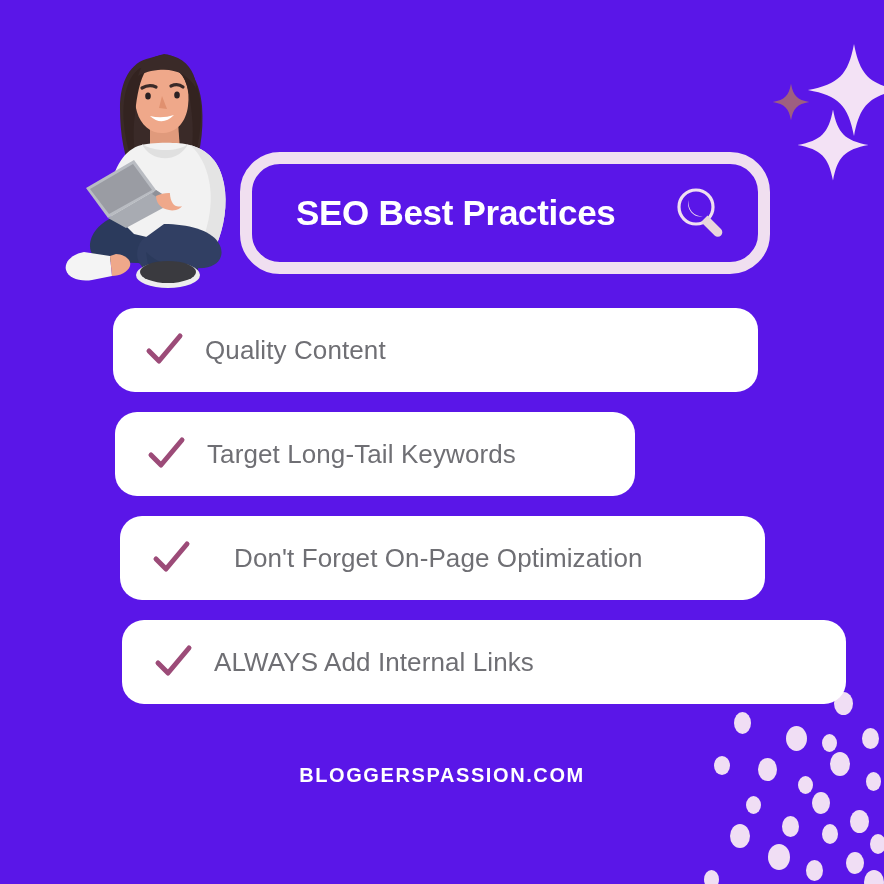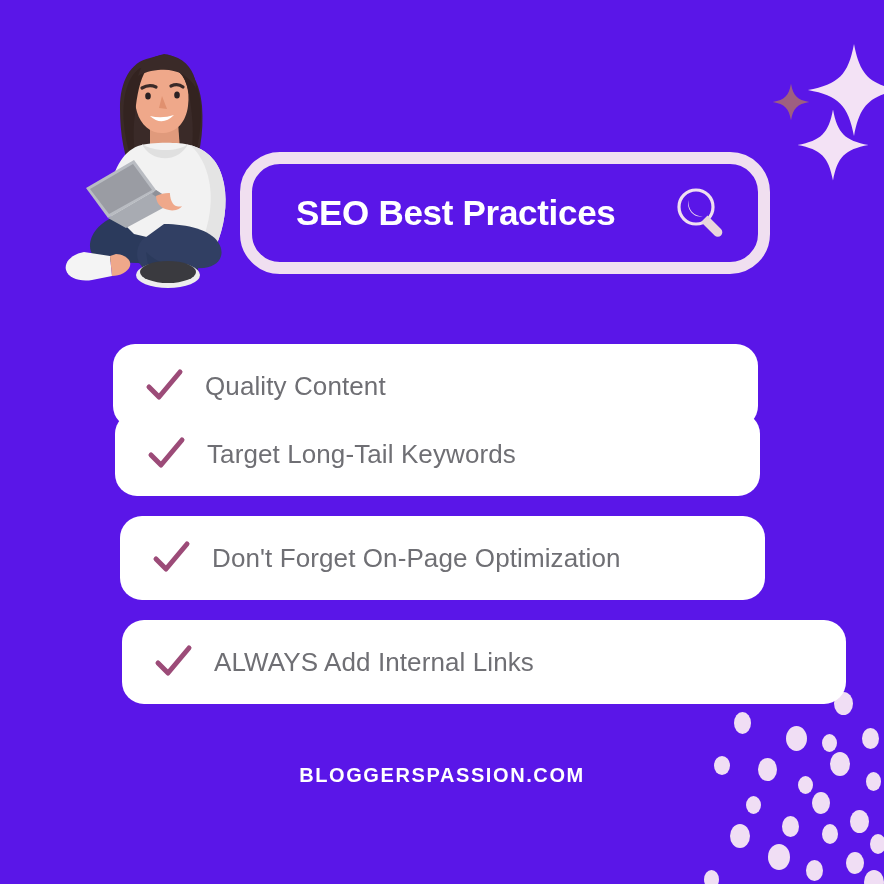--- a/index.html
+++ b/index.html
@@ -232,39 +232,39 @@
     <div id="search-title">SEO Best Practices</div>
     <div id="search-icon">
       <svg width="62" height="62" viewBox="0 0 62 62">
         <circle cx="26" cy="25" r="17" fill="none" stroke="#F0DFF0" stroke-width="3.2"></circle>
         <path d="M19 18 a12 12 0 0 0 14 16 a13 13 0 0 1 -14 -16 Z" fill="#F0DFF0"></path>
         <path d="M38.5 37.5 L52 51 a4.5 4.5 0 0 1 -6.4 6.4 L32 44 Z" fill="#E9D6DC" transform="translate(-1,-4)"></path>
       </svg>
     </div>
   </div>
 
-  <div class="check-card" style="left:113px; top:308px; width:645px; height:84px;margin-top:36px;">
+  <div class="check-card" style="left:113px; top:308px; width:645px; height:84px;">
     <span class="check-mark">
       <svg width="46" height="46" viewBox="0 0 46 46">
         <path d="M8 24 L18 34 L39 9" fill="none" stroke="#9C4B78" stroke-width="5" stroke-linecap="round" stroke-linejoin="round"></path>
       </svg>
     </span>
     <span class="check-label">Quality Content</span>
   </div>
 
-  <div class="check-card" style="left:115px; top:412px; width:645px; height:84px;">
+  <div class="check-card" style="left:115px; top:412px; width:520px; height:84px;">
     <span class="check-mark">
       <svg width="46" height="46" viewBox="0 0 46 46">
         <path d="M8 24 L18 34 L39 9" fill="none" stroke="#9C4B78" stroke-width="5" stroke-linecap="round" stroke-linejoin="round"></path>
       </svg>
     </span>
     <span class="check-label">Target Long-Tail Keywords</span>
   </div>
 
-  <div class="check-card" style="left:120px; top:516px; width:645px; height:84px;">
+  <div class="check-card" style="left:120px; top:516px; width:645px; height:84px;gap:22px;">
     <span class="check-mark">
       <svg width="46" height="46" viewBox="0 0 46 46">
         <path d="M8 24 L18 34 L39 9" fill="none" stroke="#9C4B78" stroke-width="5" stroke-linecap="round" stroke-linejoin="round"></path>
       </svg>
     </span>
     <span class="check-label">Don't Forget On-Page Optimization</span>
   </div>
 
   <div class="check-card" style="left:122px; top:620px; width:724px; height:84px;">
     <span class="check-mark">

